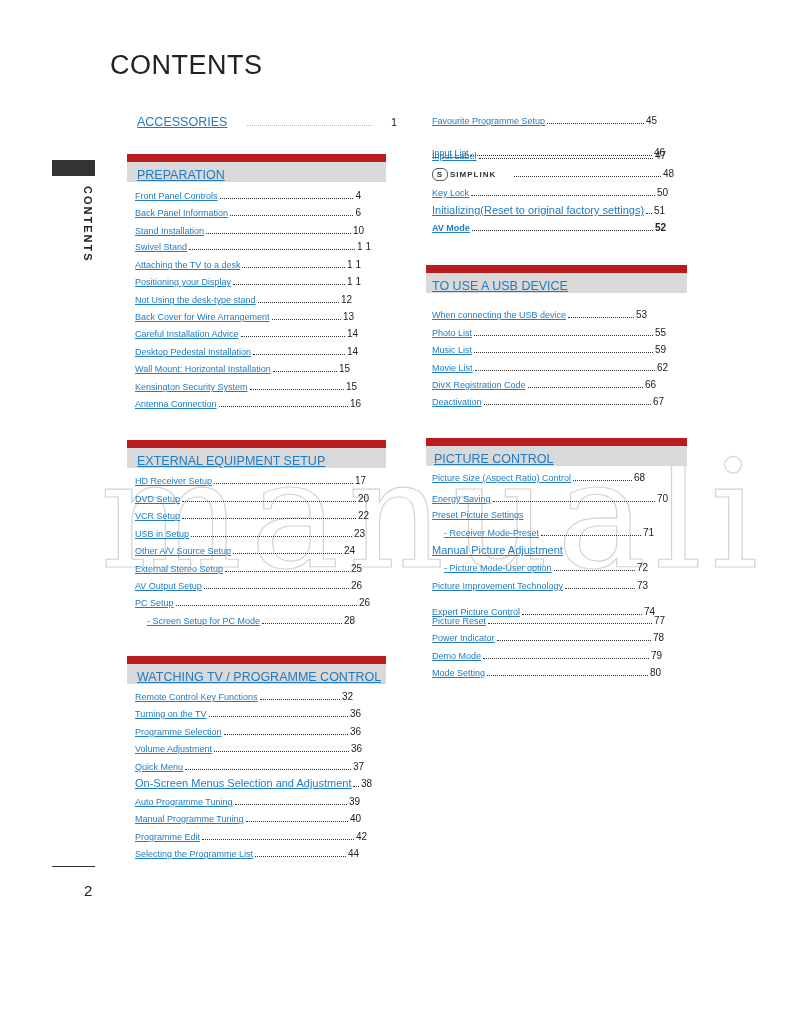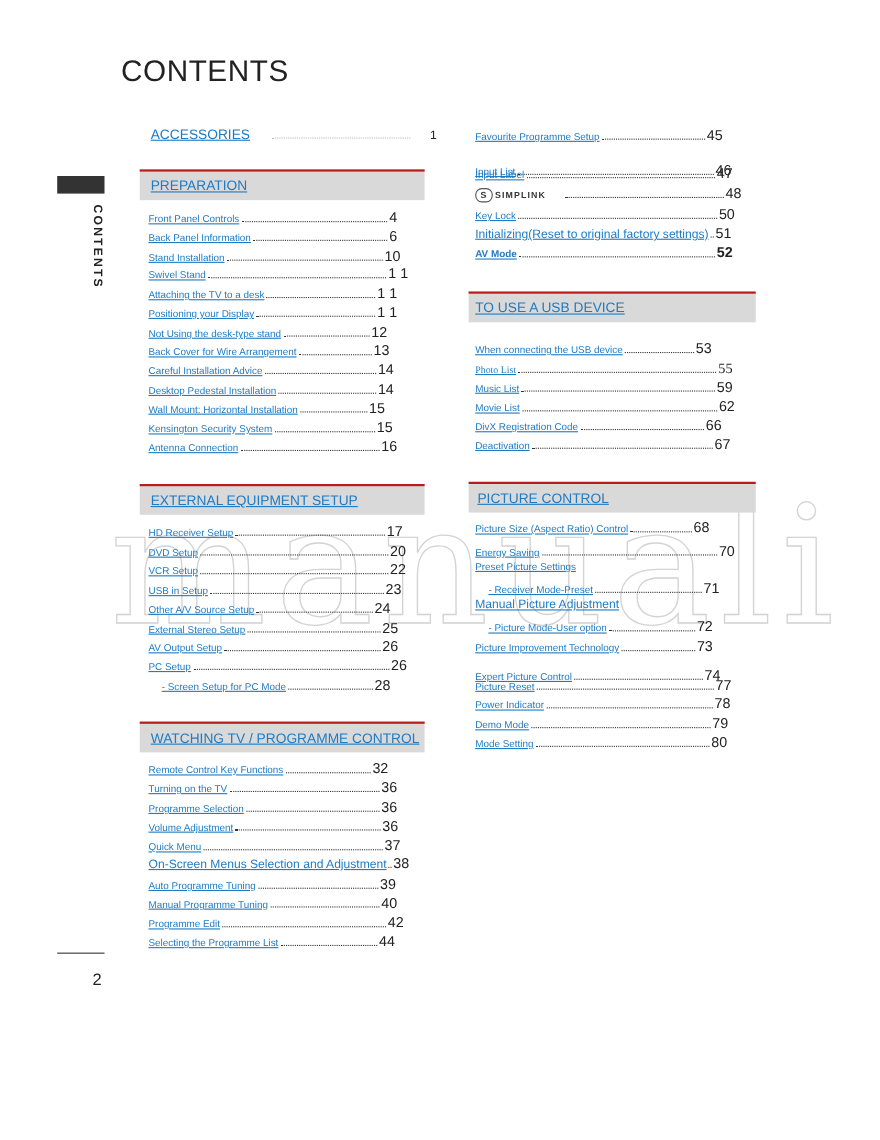--- a/index.html
+++ b/index.html
@@ -10,28 +10,28 @@
   .footer-rule { position:absolute; left:52px; top:866px; width:43px; height:1px; background:#333; }
   .page-number { position:absolute; left:84px; top:882px; font-size:15px; color:#222; }
 
   .watermark { position:absolute; left:100px; top:440px; font-size:150px; letter-spacing:8px; color:#fff; -webkit-text-stroke:1.2px #cfcfcf; font-family:"DejaVu Serif", serif; line-height:1; opacity:0.9; pointer-events:none; z-index:0; }
 
   a.toc { color:#1f7bc4; text-decoration:underline; }
   .accessories { position:absolute; left:137px; top:115px; width:260px; font-size:12.5px; display:flex; align-items:baseline; }
   .accessories .lead { flex:1; border-bottom:1px dotted #bbb; margin:0 18px 0 20px; height:8px; }
   .accessories .pg { font-size:11px; color:#222; }
 
-  .section-header { position:absolute; height:28px; background:#d9d9d9; border-top:2px solid #b91c1c; box-sizing:border-box;text-align:right; }
+  .section-header { position:absolute; height:28px; background:#d9d9d9; border-top:8px solid #b91c1c; box-sizing:border-box;text-align:right; }
   .section-header a { position:absolute; left:10px; top:6px; font-size:12.5px; }
 
   .entries { position:absolute; z-index:1; }
   .entry { position:absolute; left:0; white-space:nowrap; font-size:9px; display:flex; align-items:baseline; }
   .entry.big { font-size:11px; }
   .entry .lead { flex:1; border-bottom:1px dotted #333; margin:0 2px; height:6px; }
-  .entry .pg { font-size:13px; color:#222; }
+  .entry .pg { font-size:10px; color:#222; }
   .entry.indent a { margin-left:12px; }
   .simplink { display:inline-flex; align-items:center; gap:2px; font-size:8px; font-weight:bold; letter-spacing:1px; color:#333; }
   .simplink .s { display:inline-block; width:14px; height:11px; border:1px solid #555; border-radius:6px; text-align:center; line-height:11px; font-size:8px; }
 </style>
 </head>
 <body>
 
 <div class="watermark">manuali</div>
 
 <div class="page-title">CONTENTS</div>
@@ -267,21 +267,21 @@
 
 <div class="section-header" style="left:426px;top:265px;width:261px;">
   <a class="toc" style="left:6px;">TO USE A USB DEVICE</a>
 </div>
 <div class="entries" style="left:432px;top:309px;">
   <div class="entry" style="top:0;width:215px;">
       <a class="toc">When connecting the USB device</a>
       <span class="lead"></span>
       <span class="pg">53</span>
     </div>
-  <div class="entry" style="top:18px;width:234px;font-family:Liberation Serif, serif;">
+  <div class="entry" style="top:18px;width:234px;">
       <a class="toc">Photo List</a>
       <span class="lead"></span>
       <span class="pg">55</span>
     </div>
   <div class="entry" style="top:35px;width:234px;">
       <a class="toc">Music List</a>
       <span class="lead"></span>
       <span class="pg">59</span>
     </div>
   <div class="entry" style="top:53px;width:236px;">

